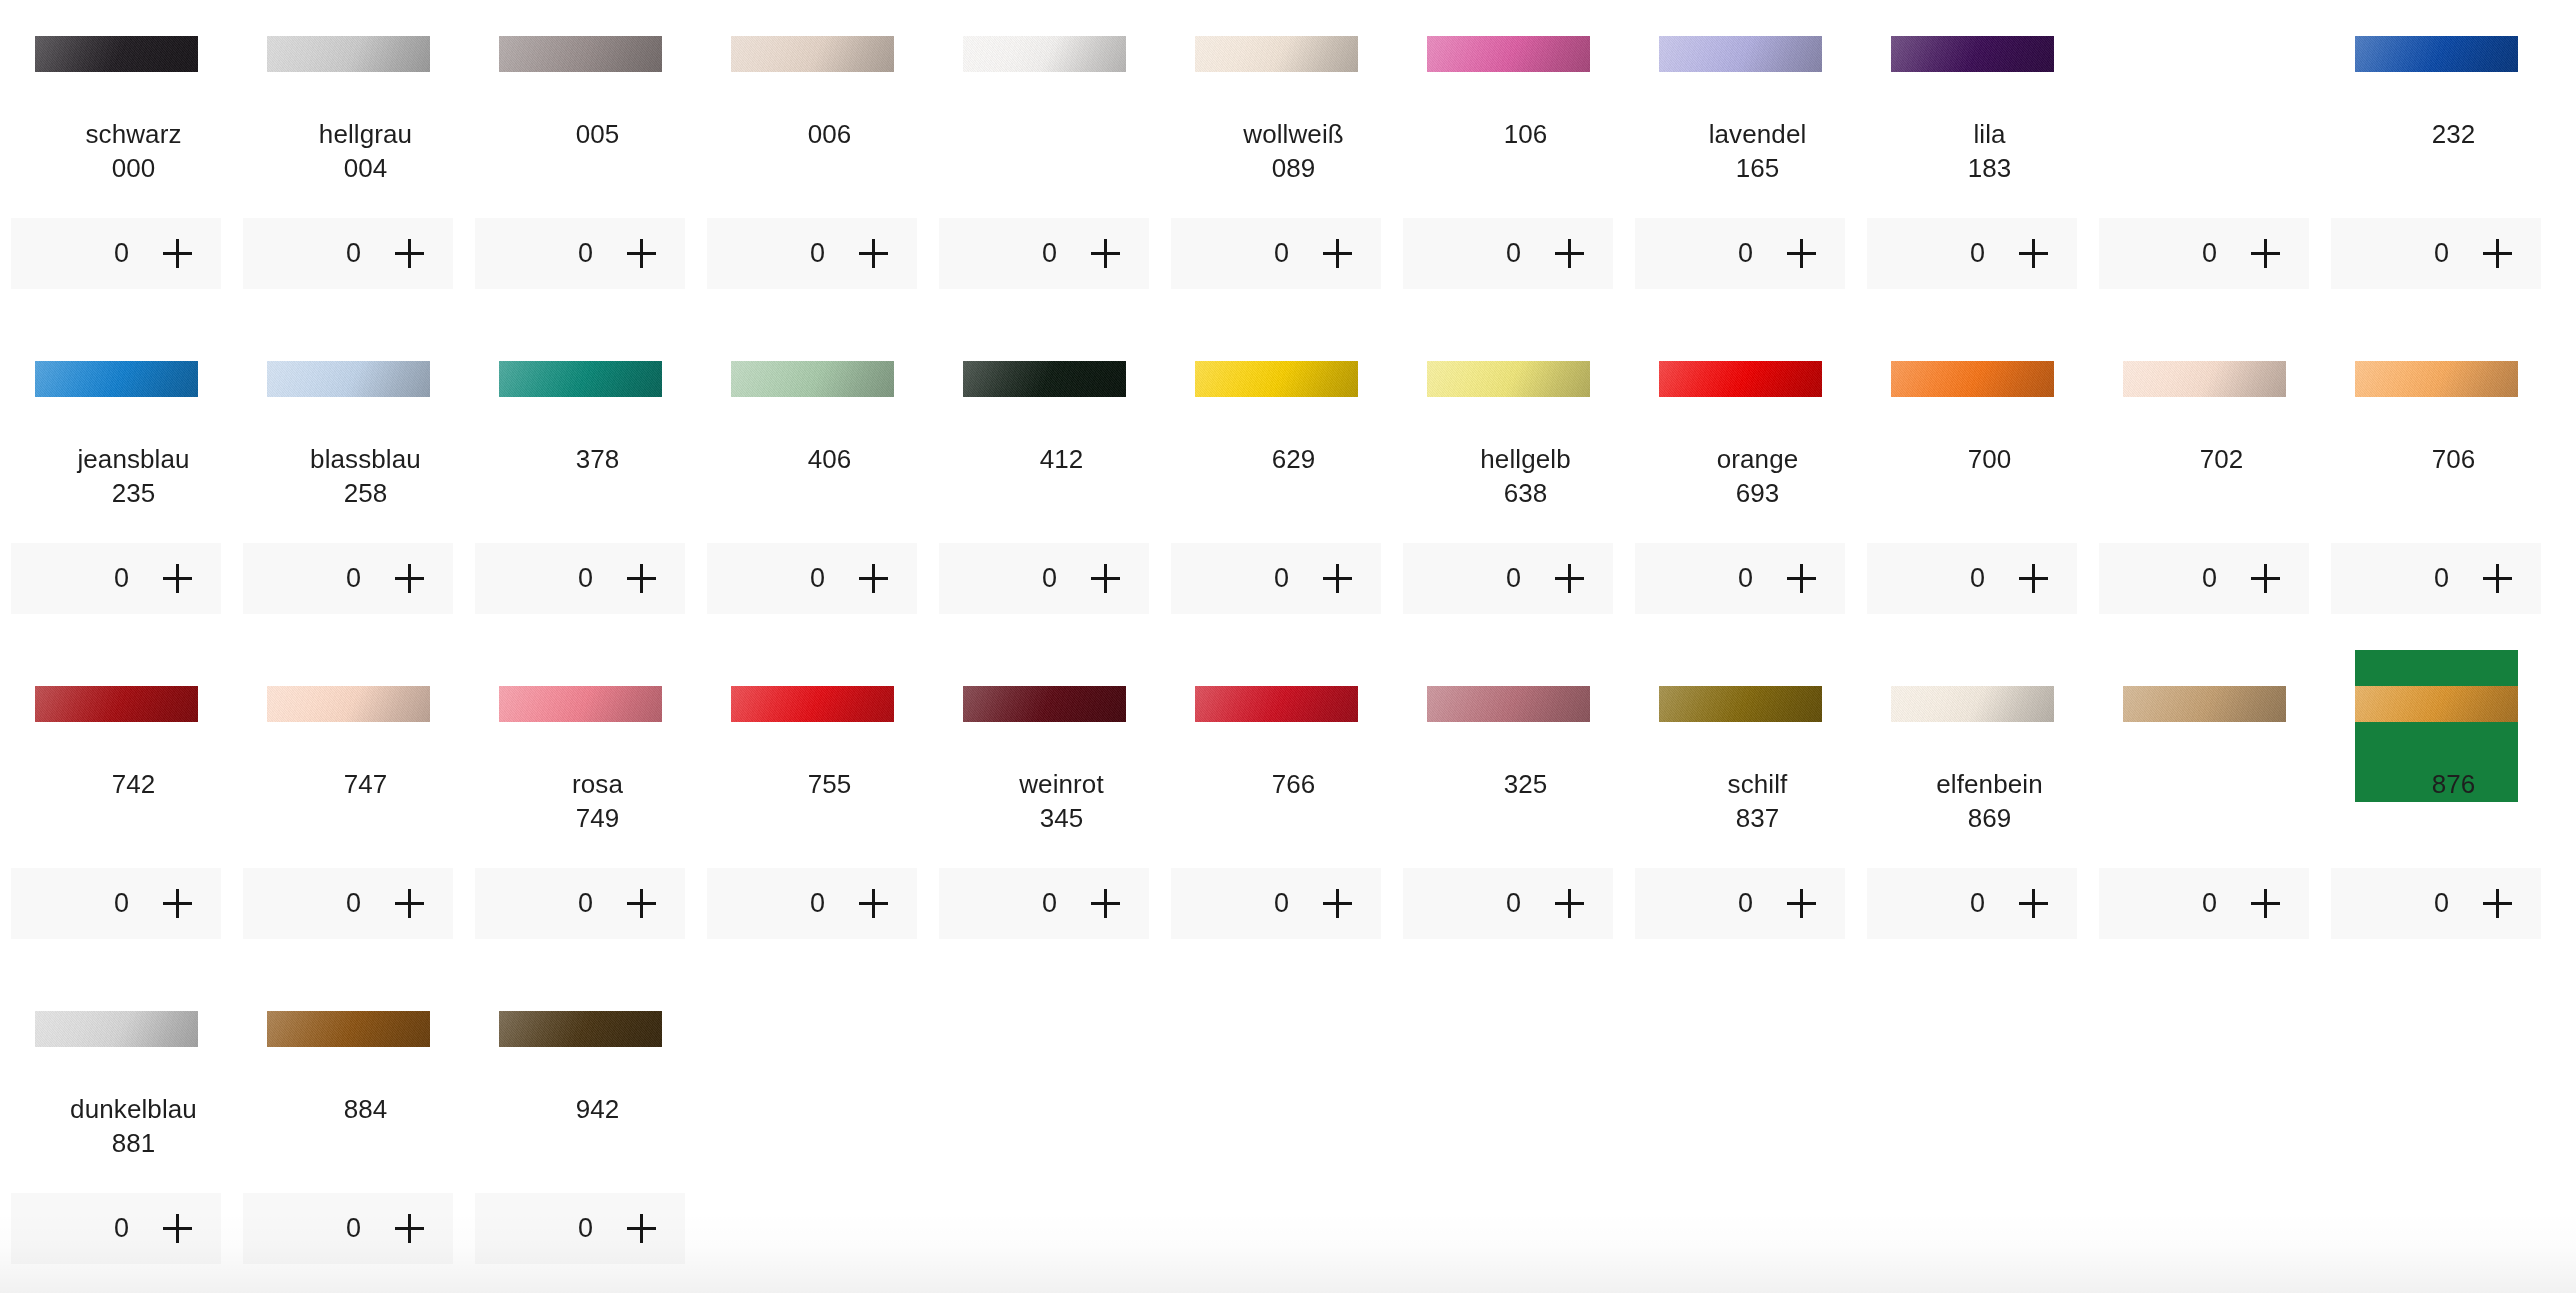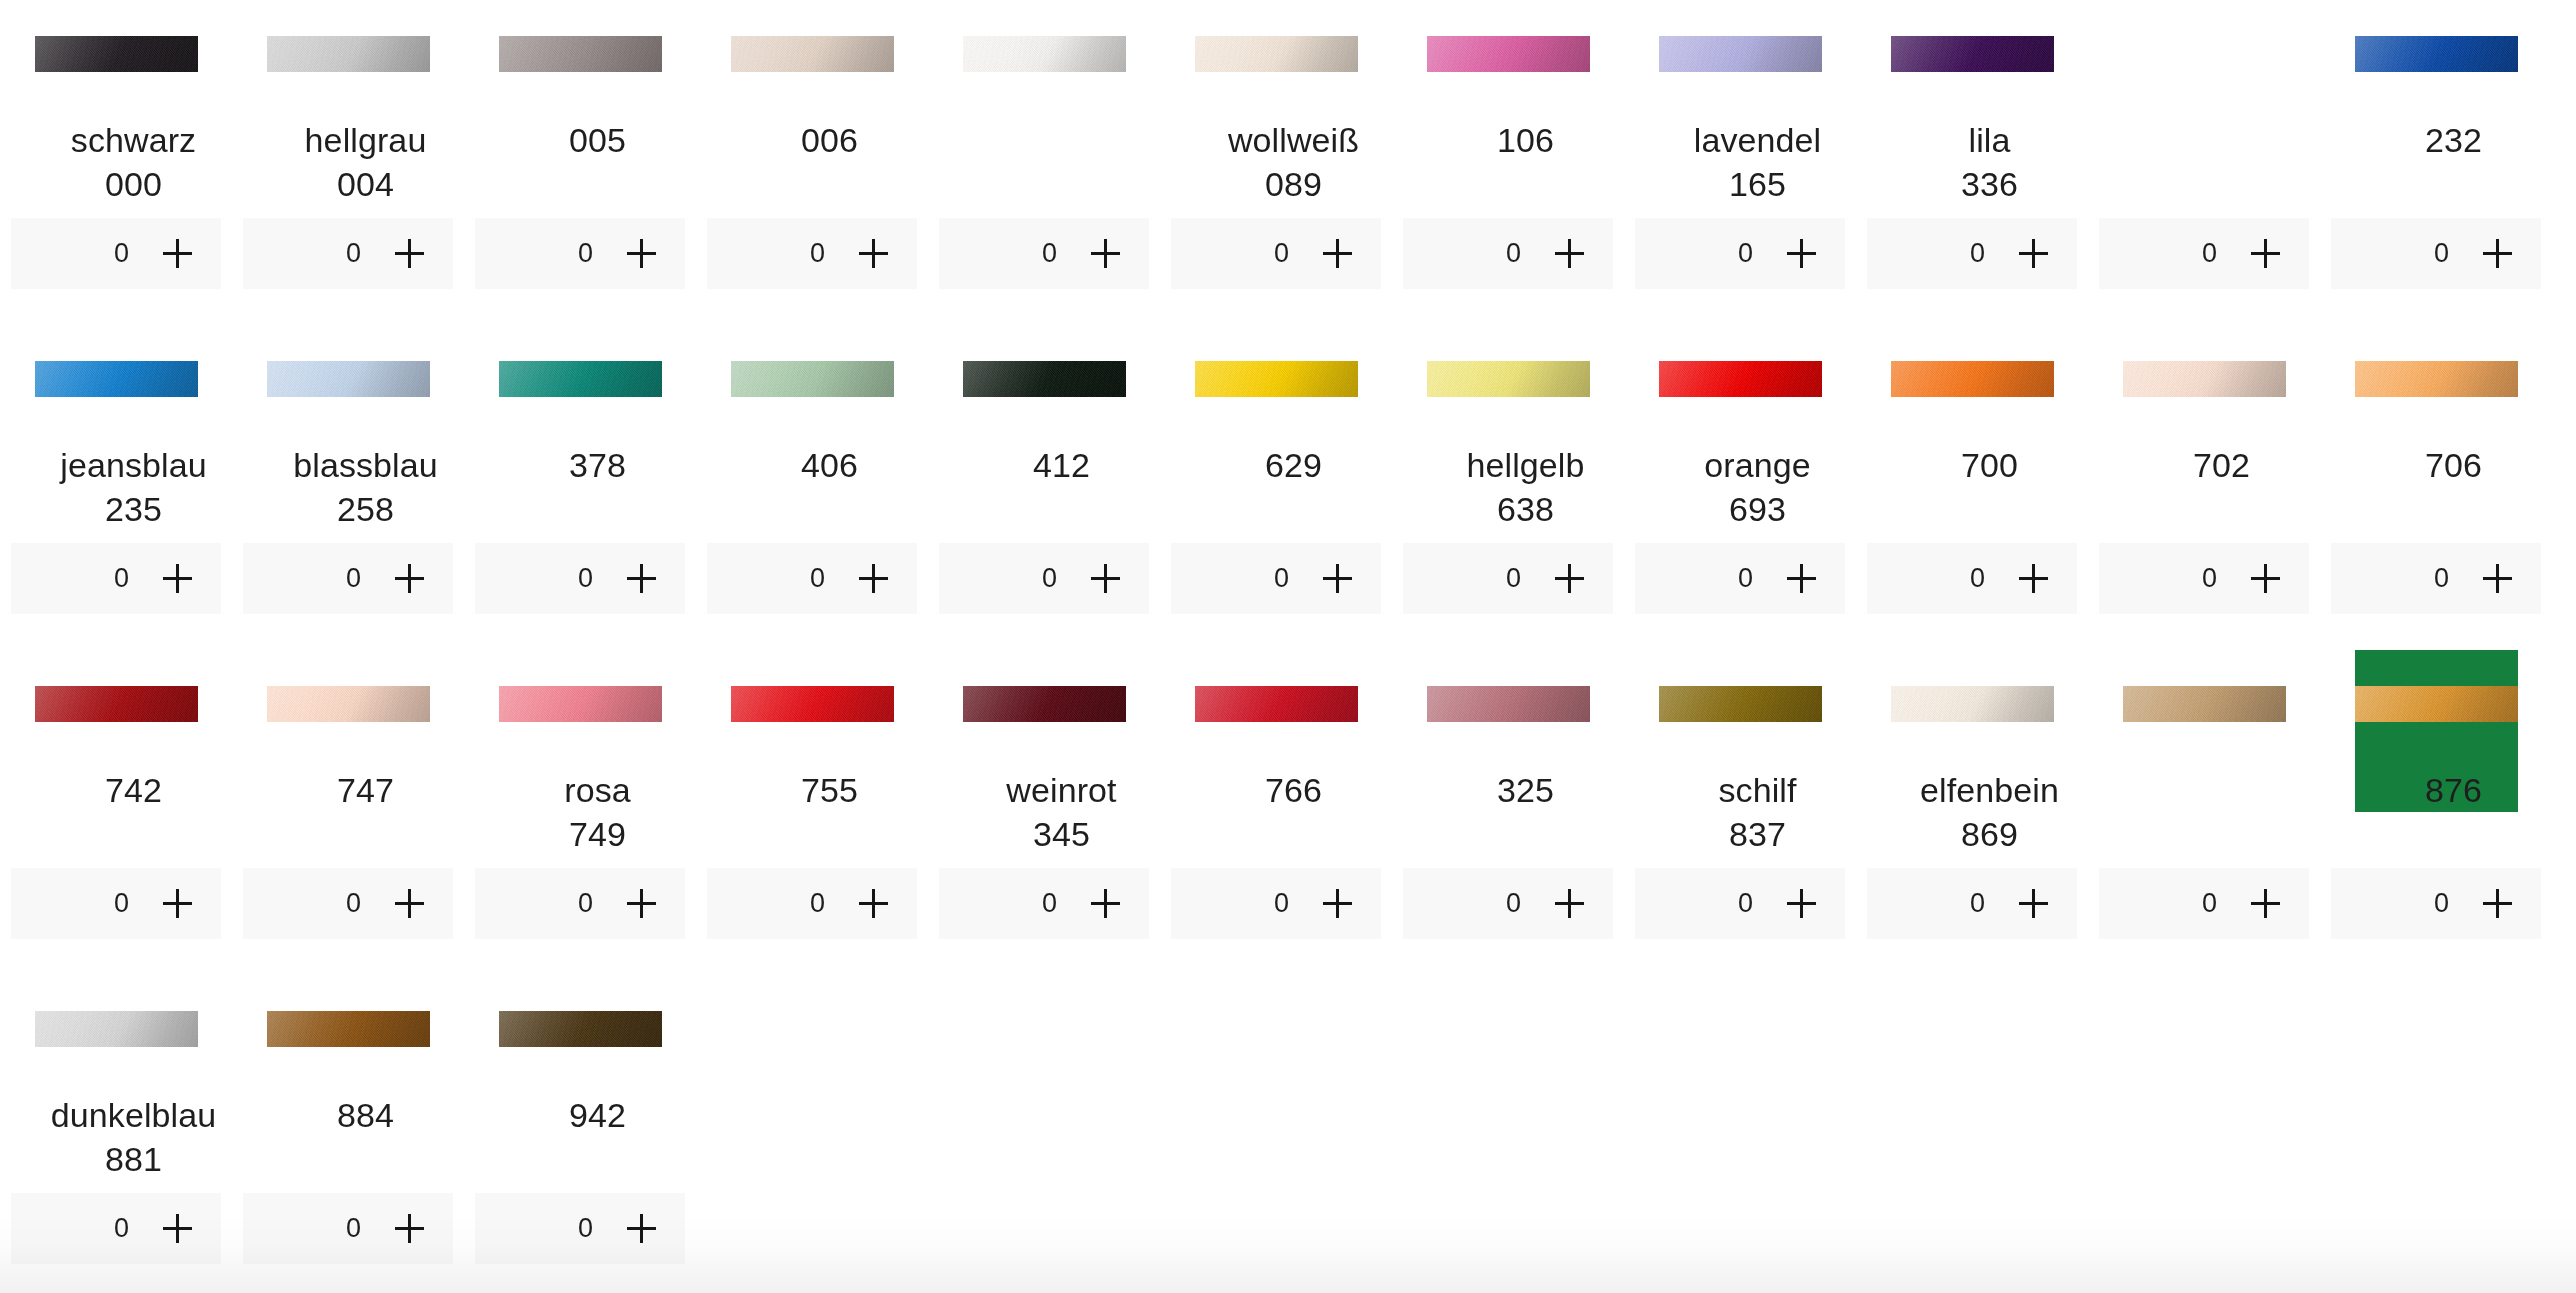--- a/index.html
+++ b/index.html
@@ -93,21 +93,21 @@
         rgba(0,0,0,0.04) 1.7px);
     pointer-events: none;
   }
 
   .label-block {
     width: 198px;
     margin: 0 auto;
     text-align: center;
     padding-top: 46px;
     line-height: 1.30;
-    font-size: 34px;
+    font-size: 26px;
     letter-spacing: 0.1px;
     color: #1e1e1e;
   }
   .color-name {
     display: block;
     min-height: 0;
     white-space: nowrap;
   }
   .color-name:empty { display: none; }
   .color-code { display: block; }
@@ -308,21 +308,21 @@
           </div>
         </div>
       </div>
       <div class="color-cell">
         <div class="cell-body">
           <div class="swatch-wrap">
             <div class="swatch" style="background: rgb(59, 13, 85);"></div>
           </div>
           <div class="label-block">
             <span class="color-name">lila</span>
-            <span class="color-code">336</span>
+            <span class="color-code">183</span>
           </div>
         </div>
         <div class="stepper-row">
           <div class="stepper">
             <span class="stepper-value">0</span>
             <span class="stepper-plus" title="+"></span>
           </div>
         </div>
       </div>
       <div class="color-cell">

